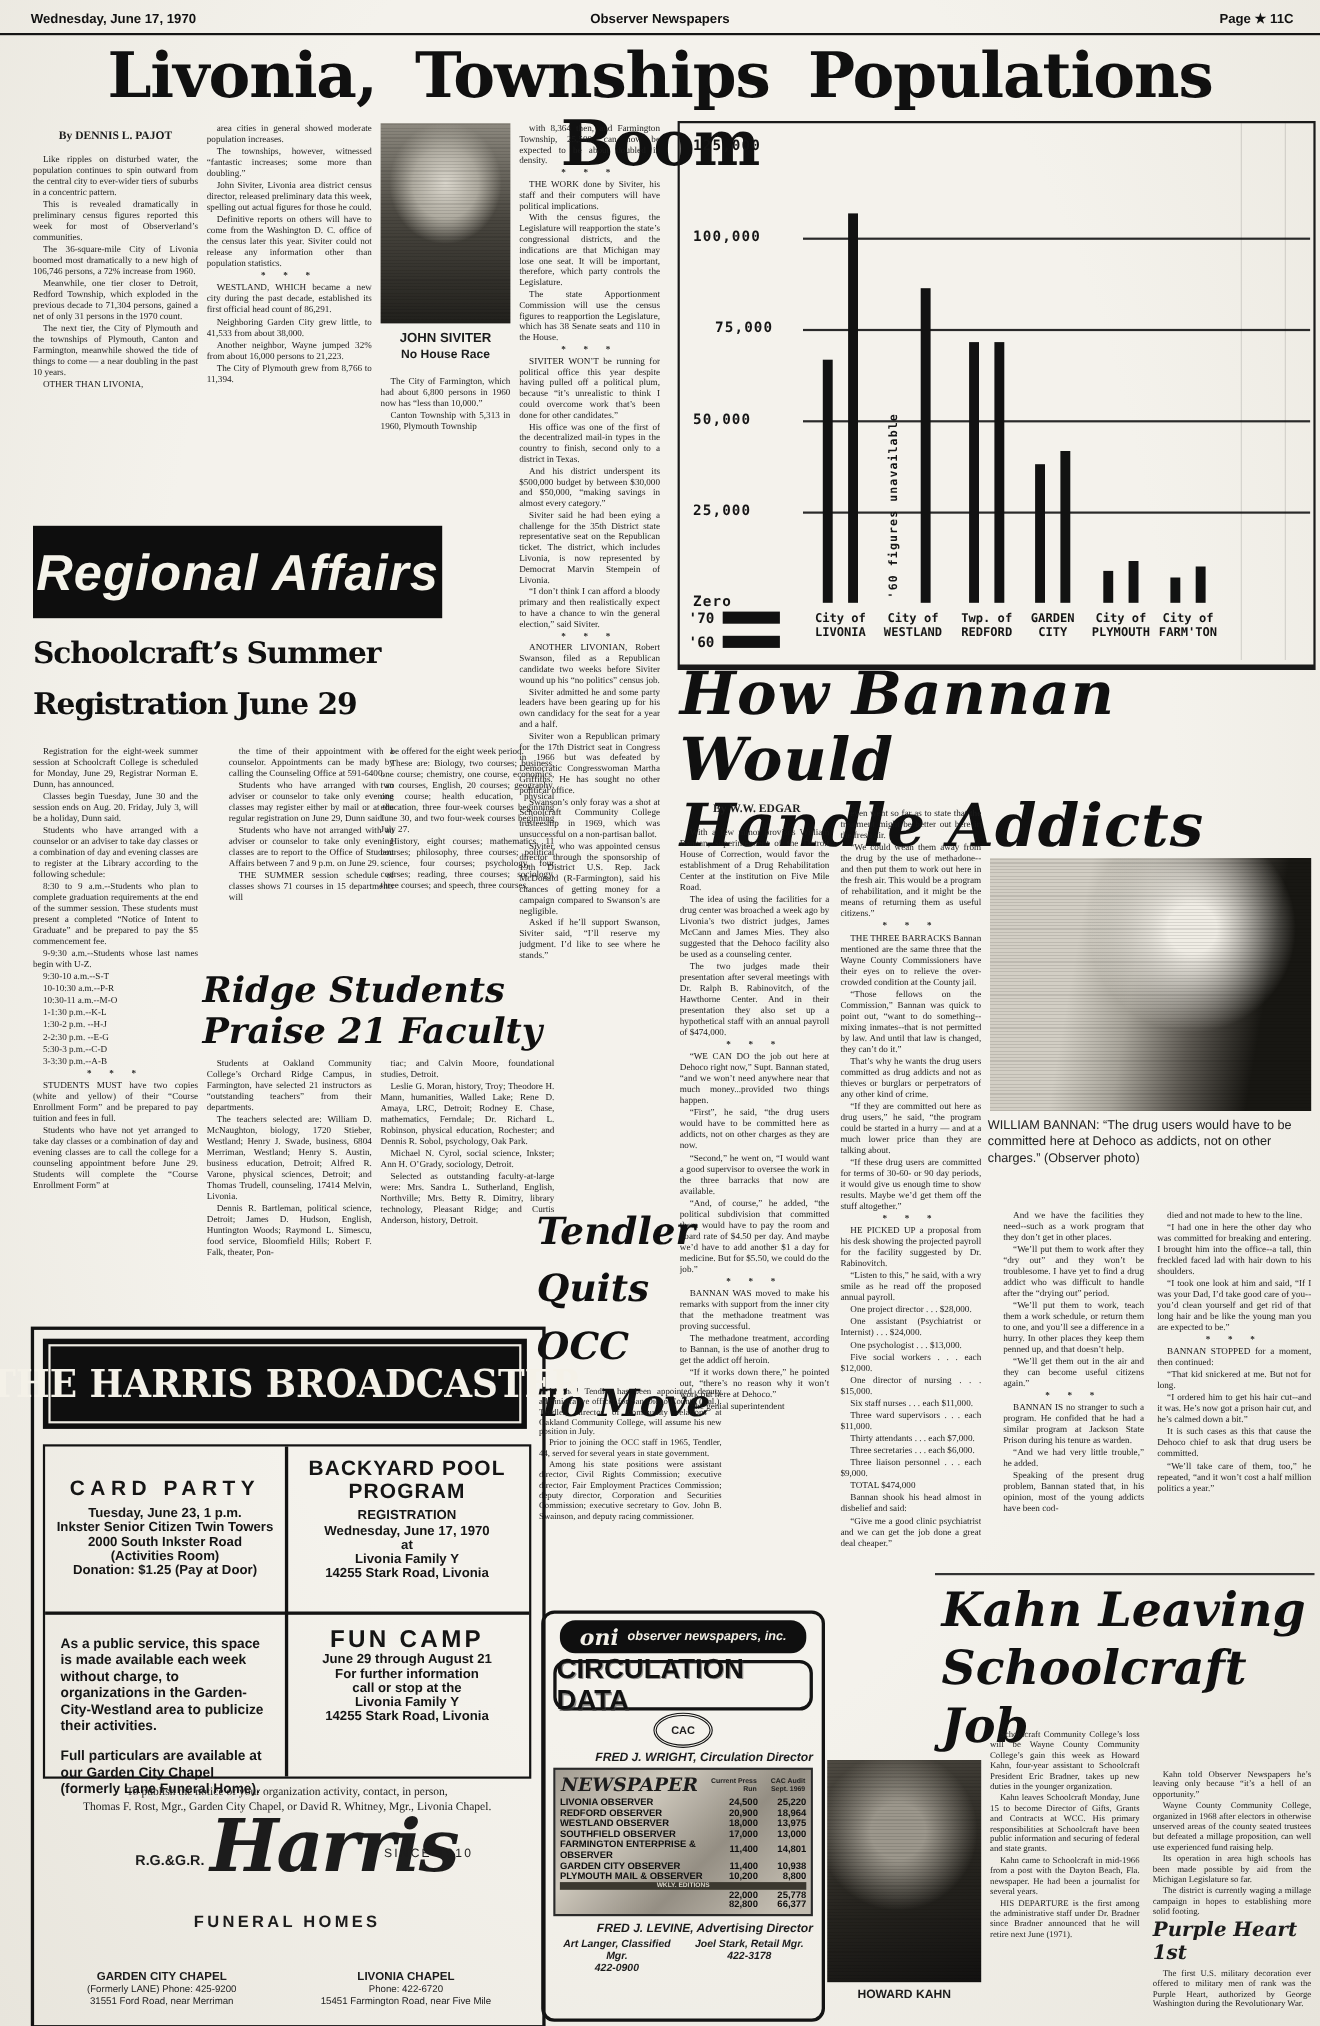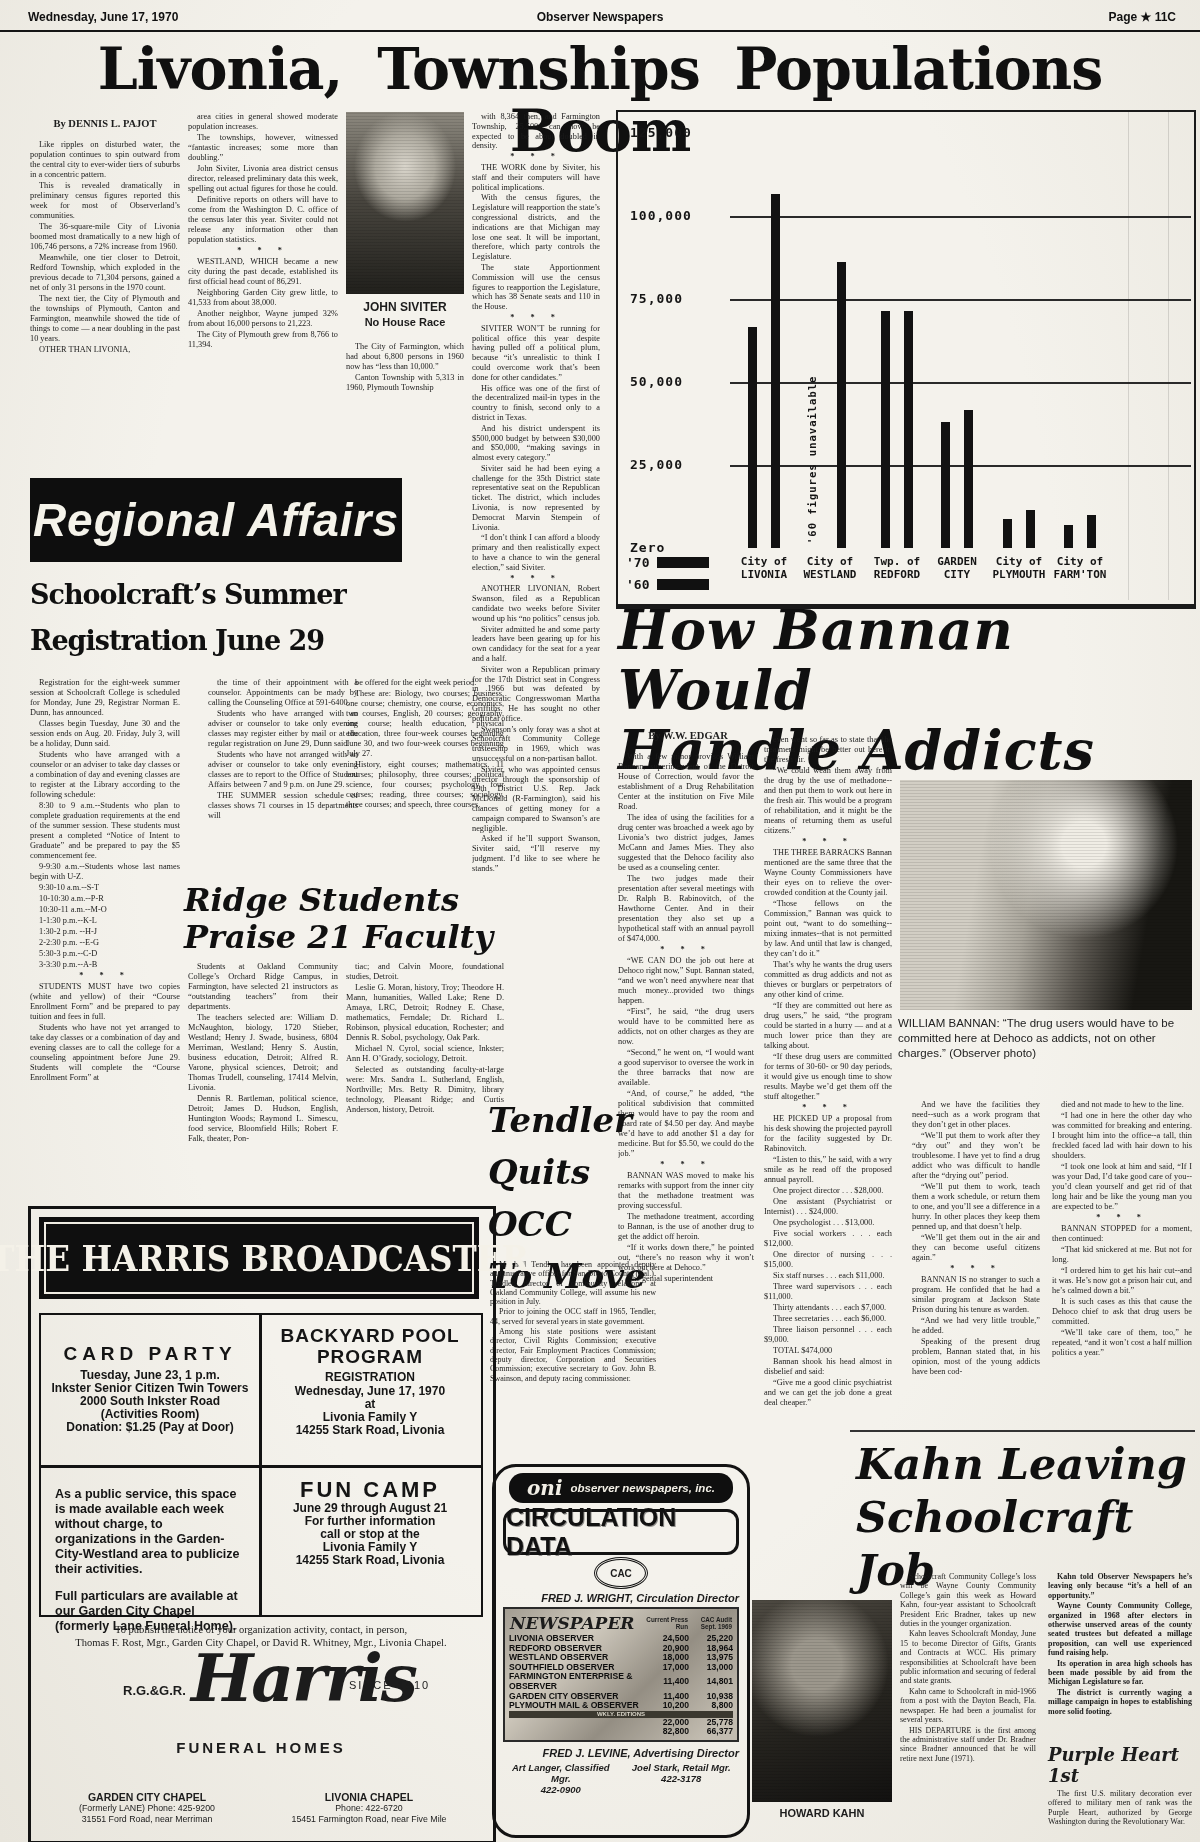--- a/index.html
+++ b/index.html
@@ -72,21 +72,21 @@
   #hb-brand{position:absolute;left:0;top:438px;width:460px;height:130px;}
   #hb-brand .pre{position:absolute;left:92px;top:36px;font:bold 13px "Liberation Sans",sans-serif;}
   #hb-brand .script{position:absolute;left:160px;top:-8px;font:bold italic 66px "DejaVu Serif",serif;letter-spacing:-2px;}
   #hb-brand .since{position:absolute;left:318px;top:32px;font:11px "Liberation Sans",sans-serif;letter-spacing:2px;}
   #hb-brand .fh{position:absolute;left:120px;top:92px;width:220px;text-align:center;
      font:bold 15px "Liberation Sans",sans-serif;letter-spacing:3px;}
   .chapel{position:absolute;width:212px;text-align:center;font-family:"Liberation Sans",sans-serif;}
   .chapel .n{font-weight:bold;font-size:10.5px;}
   .chapel .l{font-size:8.8px;line-height:10.5px;}
   
-  #circ-ad{left:492px;top:1464px;width:258px;height:374px;border:3px solid #131313;border-radius:24px;
+  #circ-ad{left:492px;top:1464px;width:258px;height:374px;border:3px solid #131313;border-radius:12px;
      padding:6px 8px;box-sizing:border-box;font-family:"Liberation Sans",sans-serif;}
   #oni-row{background:#0f0f0f;border-radius:14px;height:30px;margin:0 6px;display:flex;align-items:center;justify-content:center;gap:8px;}
   #oni-row .oni{font:bold italic 20px "DejaVu Serif",serif;color:#f2efe6;}
   #oni-row .rest{font:bold italic 11.5px "Liberation Sans",sans-serif;color:#f2efe6;}
   #circ-title{border:3px solid #131313;border-radius:12px;margin:6px 0 0;height:40px;
      display:flex;align-items:center;justify-content:center;}
   #circ-title span{font:bold 25px "Liberation Sans",sans-serif;letter-spacing:0;color:#111;
      text-shadow:1px 1px 0 rgba(60,60,60,.55);}
   #circ-seal{width:48px;height:26px;border:3px double #131313;border-radius:50%;margin:2px auto;
      display:flex;align-items:center;justify-content:center;font:bold 10px "Liberation Sans",sans-serif;}
@@ -168,21 +168,21 @@
   </div>
 
 <div id="chart">
   <div id="chart-canvas" style="position:absolute;inset:0;">
       <div class="gridline" style="top: 104px;"></div>
       <div class="gridline" style="top: 187px;"></div>
       <div class="gridline" style="top: 270px;"></div>
       <div class="gridline" style="top: 353px;"></div>
       <div class="ytick" style="top: 14px;">125,000</div>
       <div class="ytick" style="top: 97px;">100,000</div>
-      <div class="ytick" style="top: 180px;">75,000</div>
+      <div class="ytick" style="top: 180px; margin-left: 20px;">75,000</div>
       <div class="ytick" style="top: 263px;">50,000</div>
       <div class="ytick" style="top: 346px;">25,000</div>
       <div class="ytick" style="top: 429px;">Zero</div>
       <div class="bar" title="'60: 66700" style="left: 130px; width: 9px; top: 214.556px; height: 221.444px;"></div>
       <div class="bar" title="'70: 106746" style="left: 153px; width: 9px; top: 81.6033px; height: 354.397px;"></div>
       <div class="cat" style="left: 101px; top: 444px;">
         <div>City of</div>
         <div>LIVONIA</div>
       </div>
       <div class="annot" style="left: 188px; top: 180px; height: 252px;">'60 figures unavailable</div>
@@ -365,21 +365,21 @@
 <div class="abs hl ital" style="left:856px;top:1438px;width:340px;font-size:43px;line-height:53px;">
   <div>Kahn Leaving</div>
   <div>Schoolcraft Job</div>
 </div>
 <div class="txt" style="left:900px;top:1572px;width:136px;height:270px;font-size:8px;line-height:9.4px;">
     <p>Schoolcraft Community College’s loss will be Wayne County Community College’s gain this week as Howard Kahn, four-year assistant to Schoolcraft President Eric Bradner, takes up new duties in the younger organization.</p>
     <p>Kahn leaves Schoolcraft Monday, June 15 to become Director of Gifts, Grants and Contracts at WCC. His primary responsibilities at Schoolcraft have been public information and securing of federal and state grants.</p>
     <p>Kahn came to Schoolcraft in mid-1966 from a post with the Dayton Beach, Fla. newspaper. He had been a journalist for several years.</p>
     <p>HIS DEPARTURE is the first among the administrative staff under Dr. Bradner since Bradner announced that he will retire next June (1971).</p>
   </div>
-<div class="txt" style="left:1048px;top:1572px;width:144px;height:170px;font-size:8px;line-height:9.4px;font-weight:bold;">
+<div class="txt" style="left:1048px;top:1608px;width:144px;height:170px;font-size:8px;line-height:9.4px;">
     <p>Kahn told Observer Newspapers he’s leaving only because “it’s a hell of an opportunity.”</p>
     <p>Wayne County Community College, organized in 1968 after electors in otherwise unserved areas of the county seated trustees but defeated a millage proposition, can well use experienced fund raising help.</p>
     <p>Its operation in area high schools has been made possible by aid from the Michigan Legislature so far.</p>
     <p>The district is currently waging a millage campaign in hopes to establishing more solid footing.</p>
   </div>
 <div class="photo" id="kahn-photo"></div>
 <div class="photocap" style="left:742px;top:1806px;width:160px;font-size:11px;">HOWARD KAHN</div>
 
 <div class="abs" style="left:1048px;top:1744px;width:144px;">
   <div class="ph-head">Purple Heart 1st</div>

